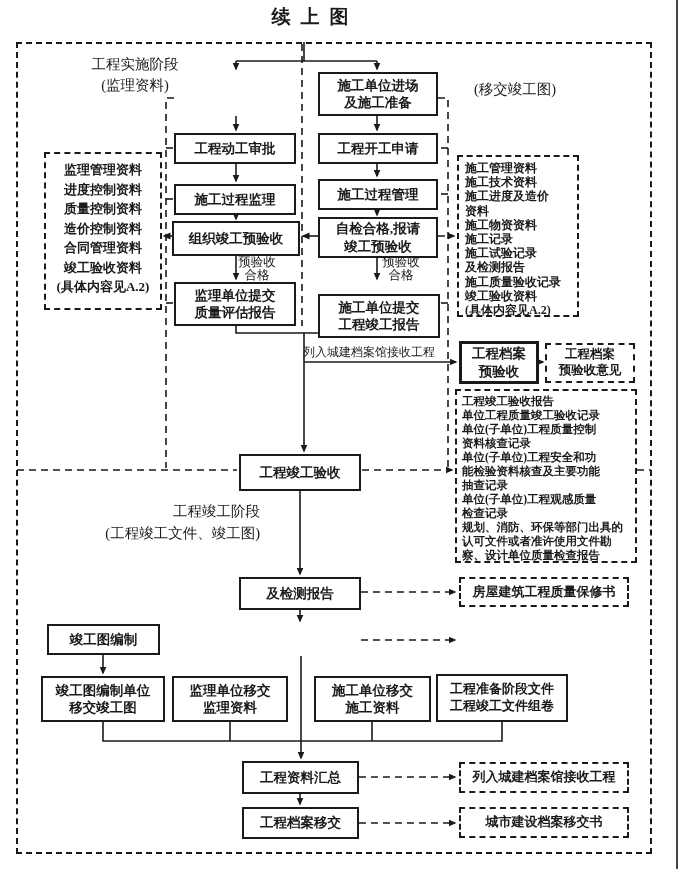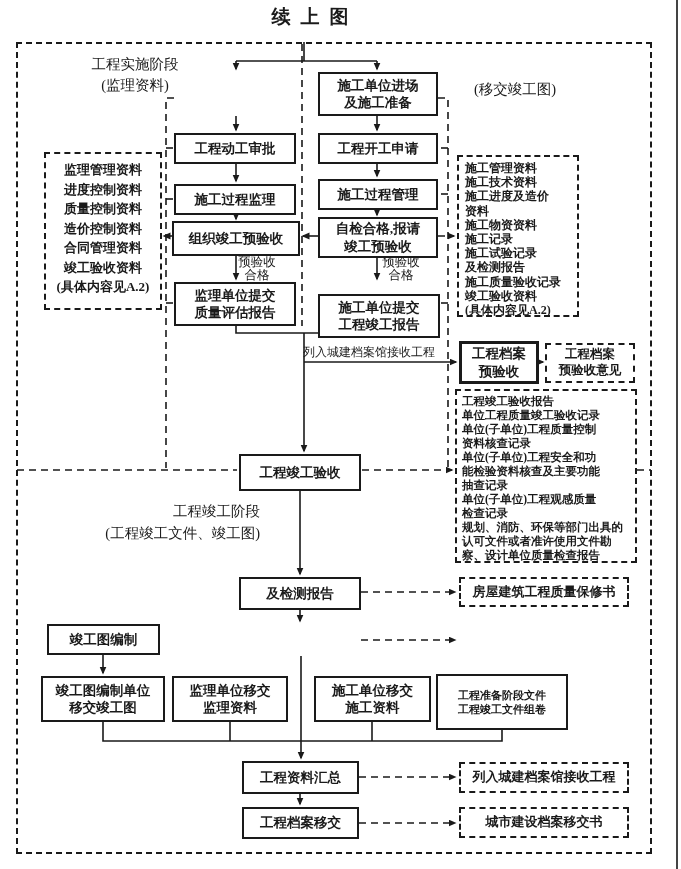--- a/index.html
+++ b/index.html
@@ -169,21 +169,21 @@
   <div class="abs box" style="left:239px;top:577px;width:122px;height:33px;">及检测报告</div>
   <div class="abs dashed-box center" style="left:459px;top:577px;width:170px;height:30px;">房屋建筑工程质量保修书</div>
   <div class="abs box" style="left:47px;top:624px;width:113px;height:31px;">竣工图编制</div>
 
   <div class="abs box" style="left:41px;top:676px;width:124px;height:46px;">竣工图编制单位
 移交竣工图</div>
   <div class="abs box" style="left:172px;top:676px;width:116px;height:46px;">监理单位移交
 监理资料</div>
   <div class="abs box" style="left:314px;top:676px;width:117px;height:46px;">施工单位移交
 施工资料</div>
-  <div class="abs box" style="left:436px;top:674px;width:132px;height:56px;font-size:11px;">工程准备阶段文件
+  <div class="abs box" style="left:436px;top:674px;width:132px;height:48px;font-size:13px;">工程准备阶段文件
 工程竣工文件组卷</div>
 
   <div class="abs box" style="left:242px;top:761px;width:117px;height:33px;">工程资料汇总</div>
   <div class="abs dashed-box center" style="left:459px;top:762px;width:170px;height:31px;">列入城建档案馆接收工程</div>
   <div class="abs box" style="left:242px;top:807px;width:117px;height:32px;">工程档案移交</div>
   <div class="abs dashed-box center" style="left:459px;top:807px;width:170px;height:31px;">城市建设档案移交书</div>
 
 </div>
 
 </body></html>

